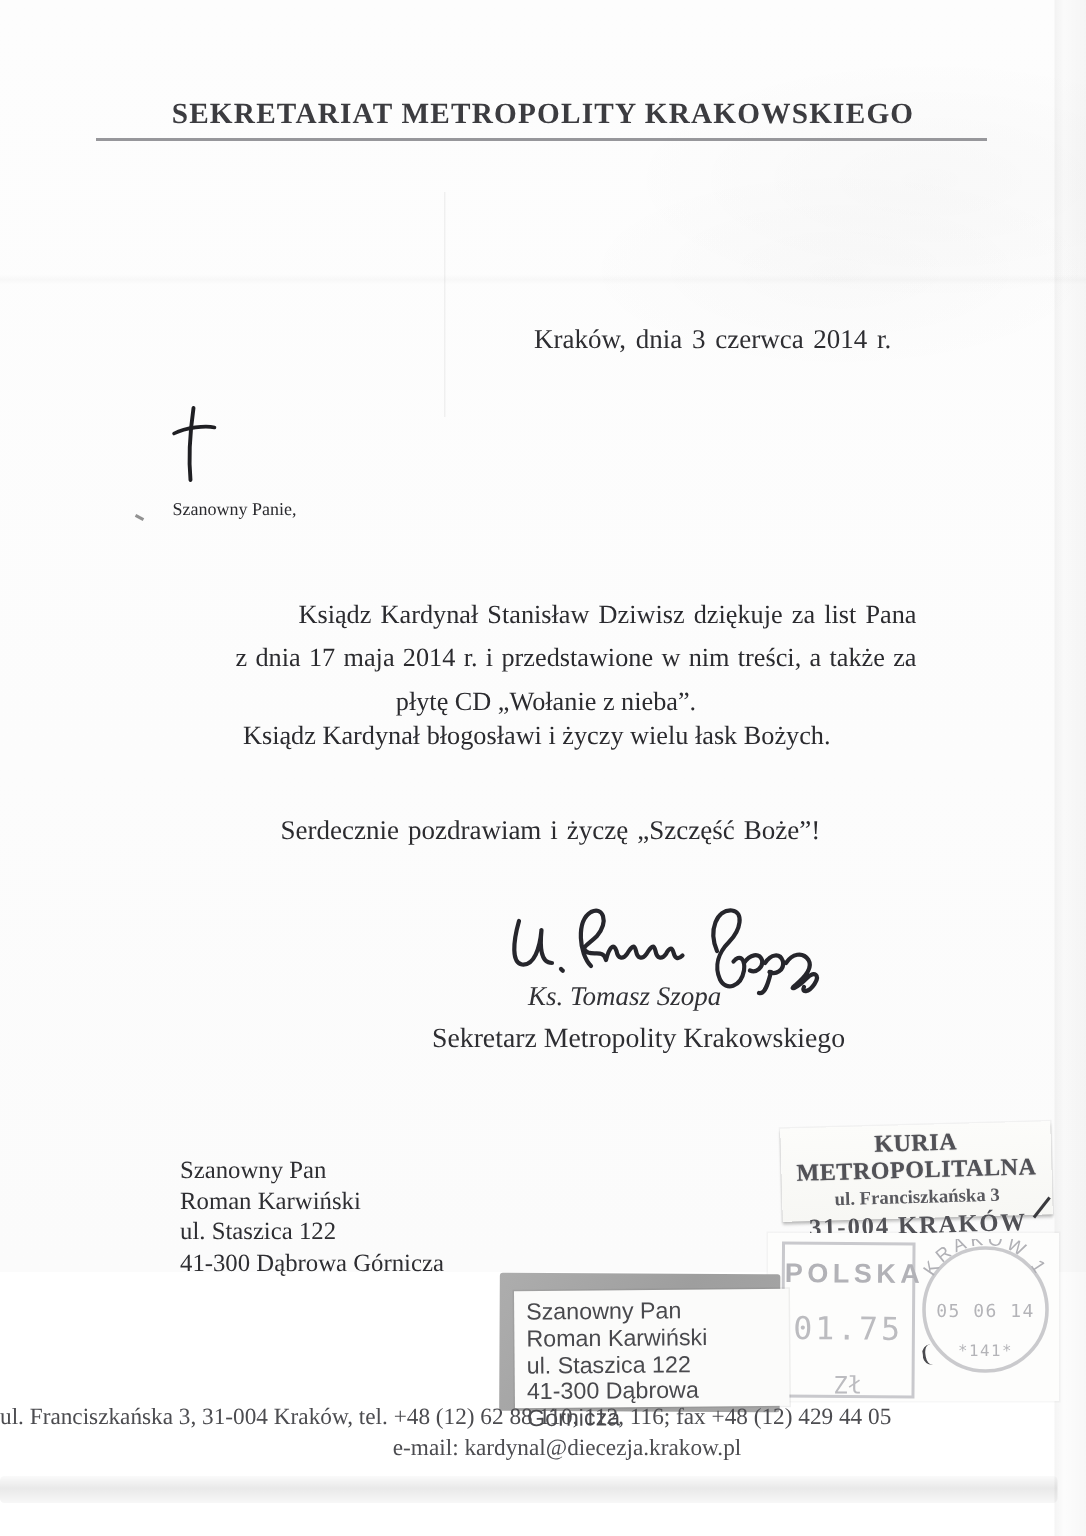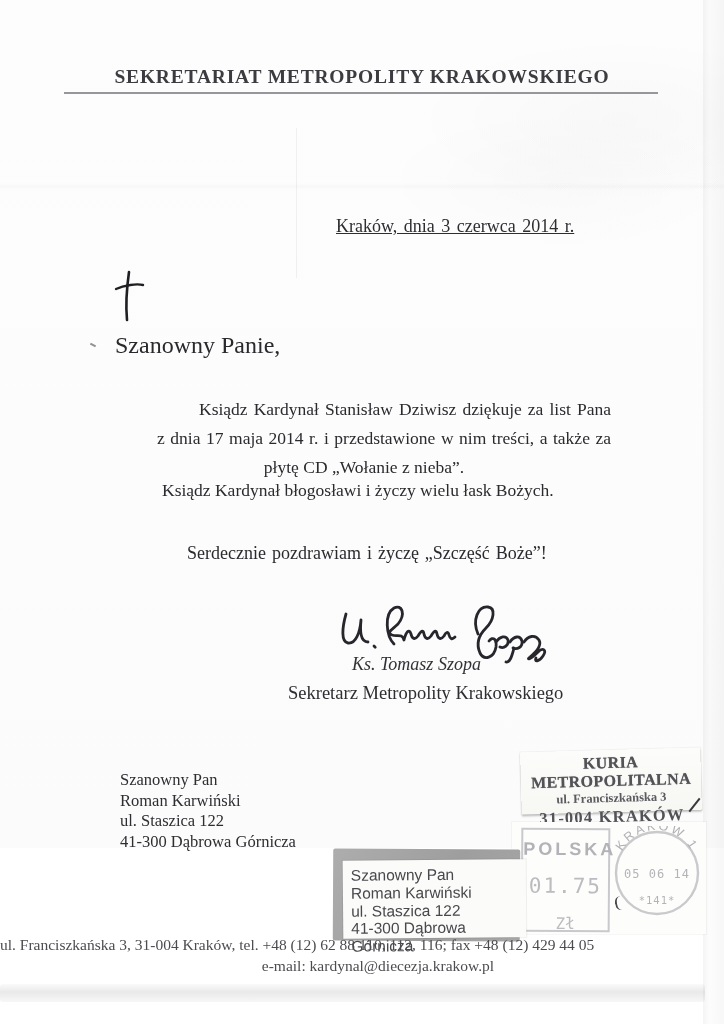--- a/index.html
+++ b/index.html
@@ -18,25 +18,25 @@
   .bottom-band{position:absolute;left:0;top:984px;width:705px;height:18px;background:linear-gradient(180deg,rgba(0,0,0,0.02),rgba(0,0,0,0.085) 45%,rgba(0,0,0,0.03));border-radius:3px;}
   .crease-v{position:absolute;left:296px;top:128px;width:1px;height:150px;background:rgba(0,0,0,0.05);}
   .crease-h{position:absolute;left:0;top:183px;width:724px;height:7px;background:linear-gradient(180deg,transparent,rgba(0,0,0,0.02),transparent);}
   .speck{position:absolute;left:90px;top:344px;width:6px;height:2px;background:rgba(40,40,40,0.5);transform:rotate(28deg);}
 
   
   .lh-title{position:absolute;left:0;top:66px;width:724px;text-align:center;
     font-size:19.5px;font-weight:bold;letter-spacing:0.8px;color:#3c3c40;}
   .lh-rule{position:absolute;left:64px;top:92px;width:594px;height:2px;background:#97979b;}
 
-  .date-line{position:absolute;left:336px;top:216px;font-size:18px;color:#2e2e32;word-spacing:2px;text-decoration:underline;}
+  .date-line{position:absolute;left:356px;top:216px;font-size:18px;color:#2e2e32;word-spacing:2px;}
 
   .cross-svg{position:absolute;left:111px;top:268px;}
 
-  .salutation{position:absolute;left:115px;top:332px;font-size:24px;}
+  .salutation{position:absolute;left:115px;top:332px;font-size:12px;}
 
   .para1{position:absolute;left:117px;top:395px;width:494px;font-size:17.5px;line-height:28.8px;color:#2b2b2f;}
   .jline{text-align:justify;text-align-last:justify;word-spacing:1px;margin-left:40px;}
   .jline-first{padding-left:0;text-indent:42px;}
   .lline{text-align:center;}
   .para2{position:absolute;left:117px;top:480px;width:494px;font-size:17.5px;text-indent:45px;color:#2b2b2f;}
 
   .closing{position:absolute;left:187px;top:543px;font-size:18px;color:#2b2b2f;word-spacing:1.5px;}
 
   .sig-svg{position:absolute;left:336px;top:600px;}

